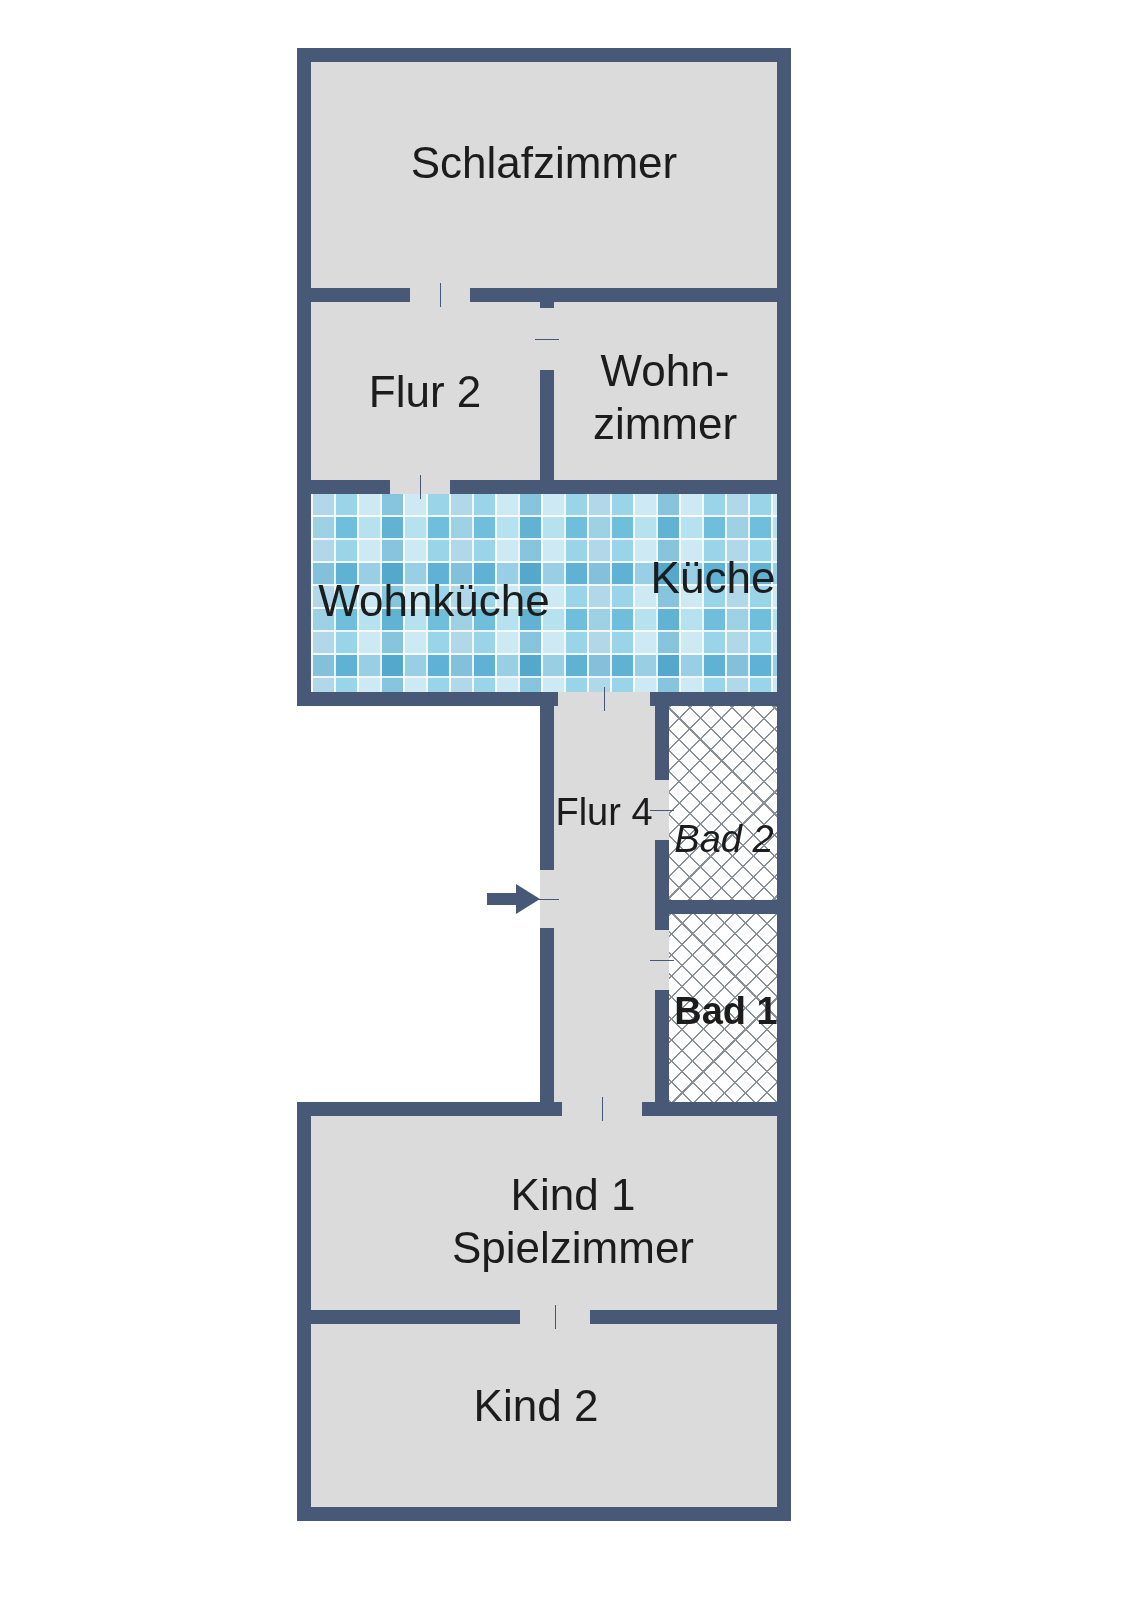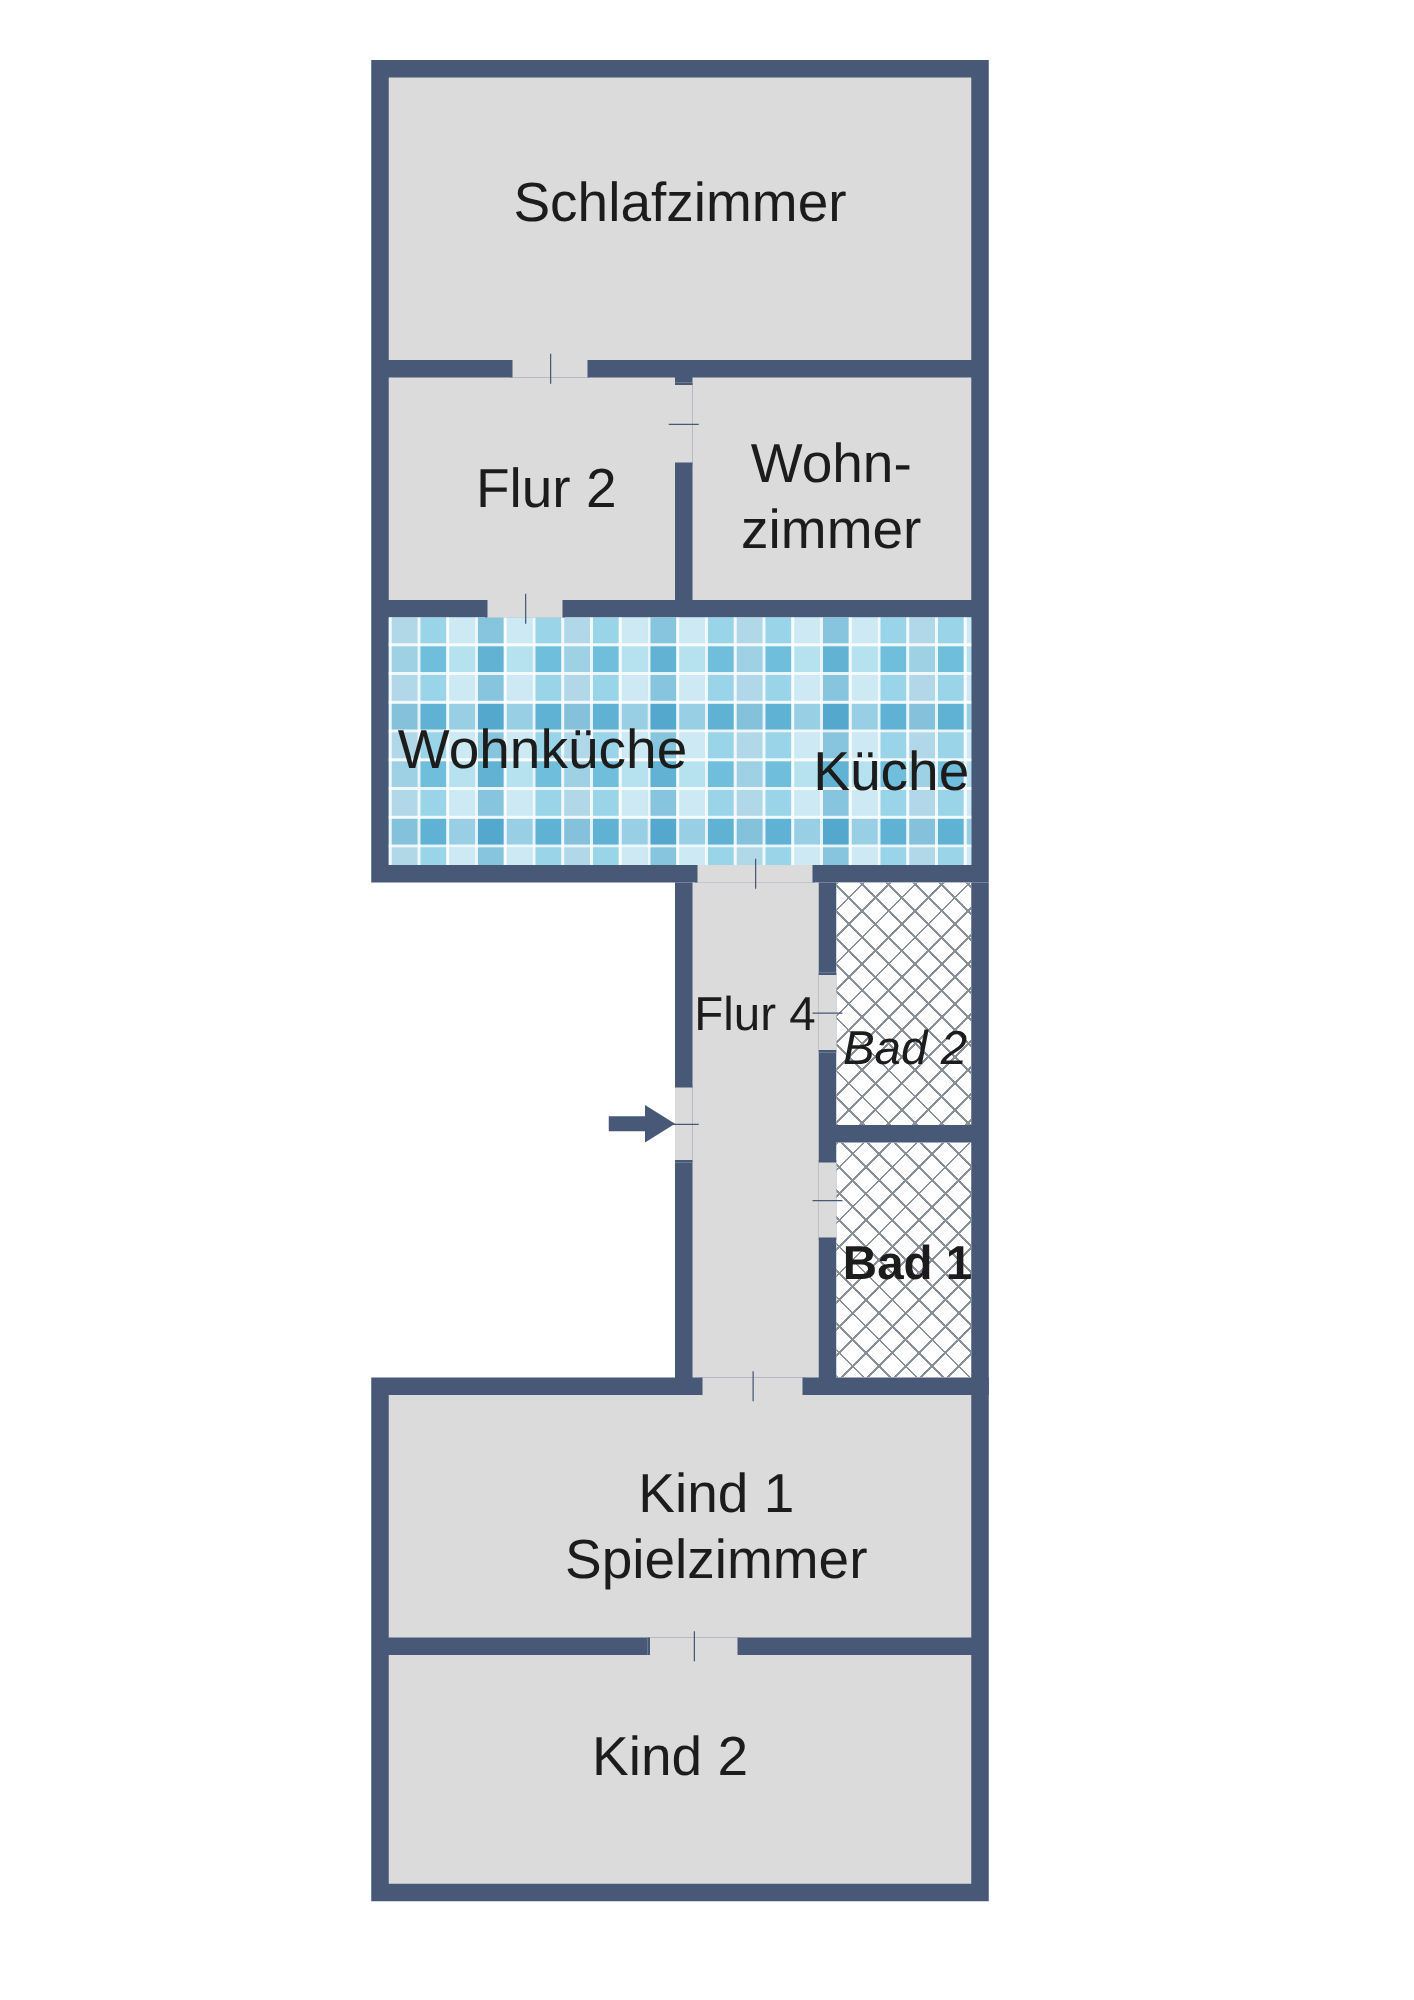--- a/index.html
+++ b/index.html
@@ -113,30 +113,30 @@
   <div class="door h" style="left:560px; top:1102px; width:84px; height:14px;"></div>
   <div class="door h" style="left:518px; top:1310px; width:74px; height:14px;"></div>
 
   <div>
     <div class="arrow-shaft"></div>
     <div class="arrow-head"></div>
   </div>
 
   <div class="label" style="left:544px; top:163px;">Schlafzimmer</div>
 
-  <div class="label" style="left:437px; top:392px;">Flur 2</div>
+  <div class="label" style="left:425px; top:392px;">Flur 2</div>
 
   <div class="label" style="left:434px; top:601px;">Wohnküche</div>
 
   <div class="label" style="left:665px; top:398px;">
     <div>Wohn-</div>
     <div>zimmer</div>
   </div>
 
-  <div class="label" style="left:713px; top:618px;text-align:right;">Küche</div>
+  <div class="label" style="left:713px; top:578px;text-align:right;">Küche</div>
 
   <div class="label small" style="left:604px; top:813px;">Flur 4</div>
 
   <div class="label small" style="left:724px; top:840px;font-style:italic;">Bad 2</div>
 
   <div class="label small" style="left:726px; top:1012px;font-weight:bold;">Bad 1</div>
 
   <div class="label" style="left:545px; top:1222px;margin-left:28px;">
     <div>Kind 1</div>
     <div>Spielzimmer</div>

